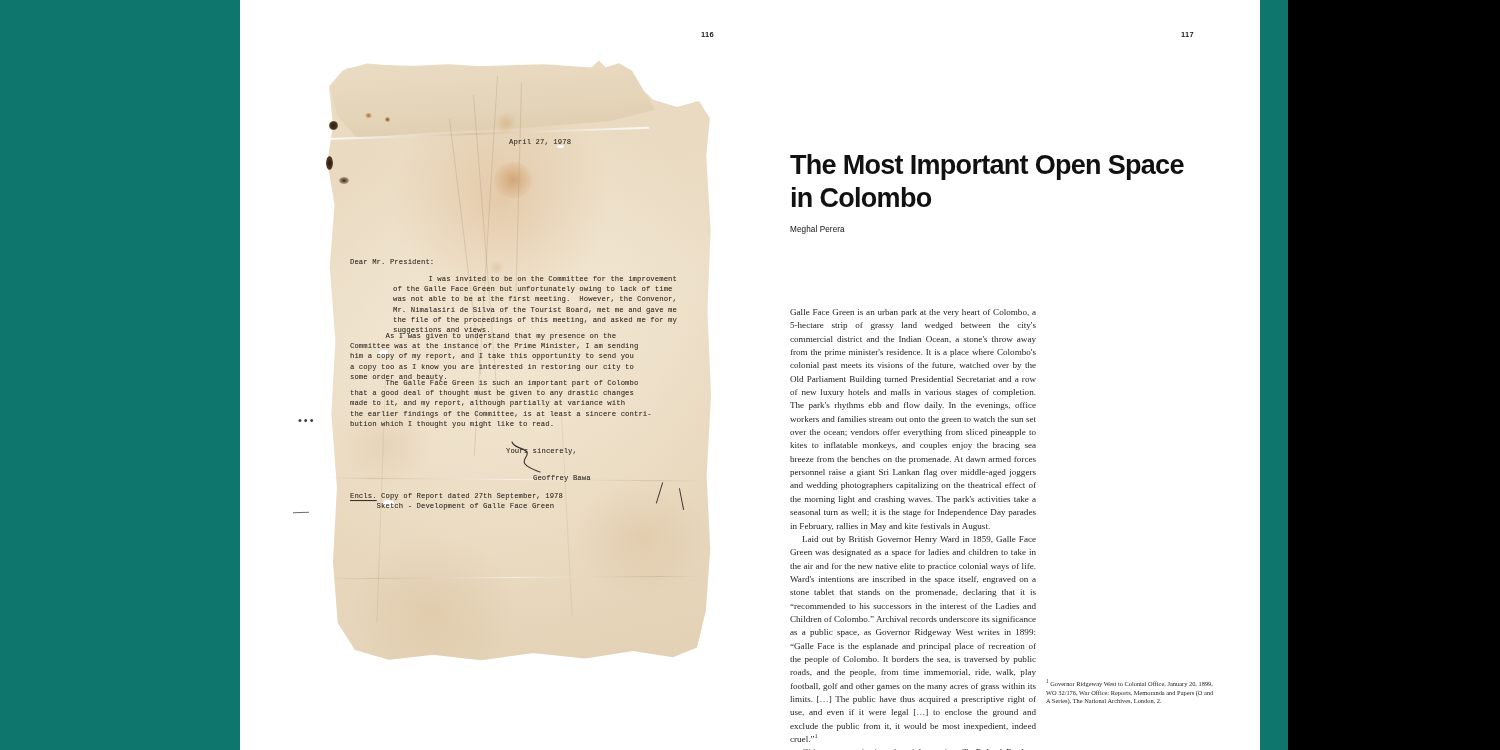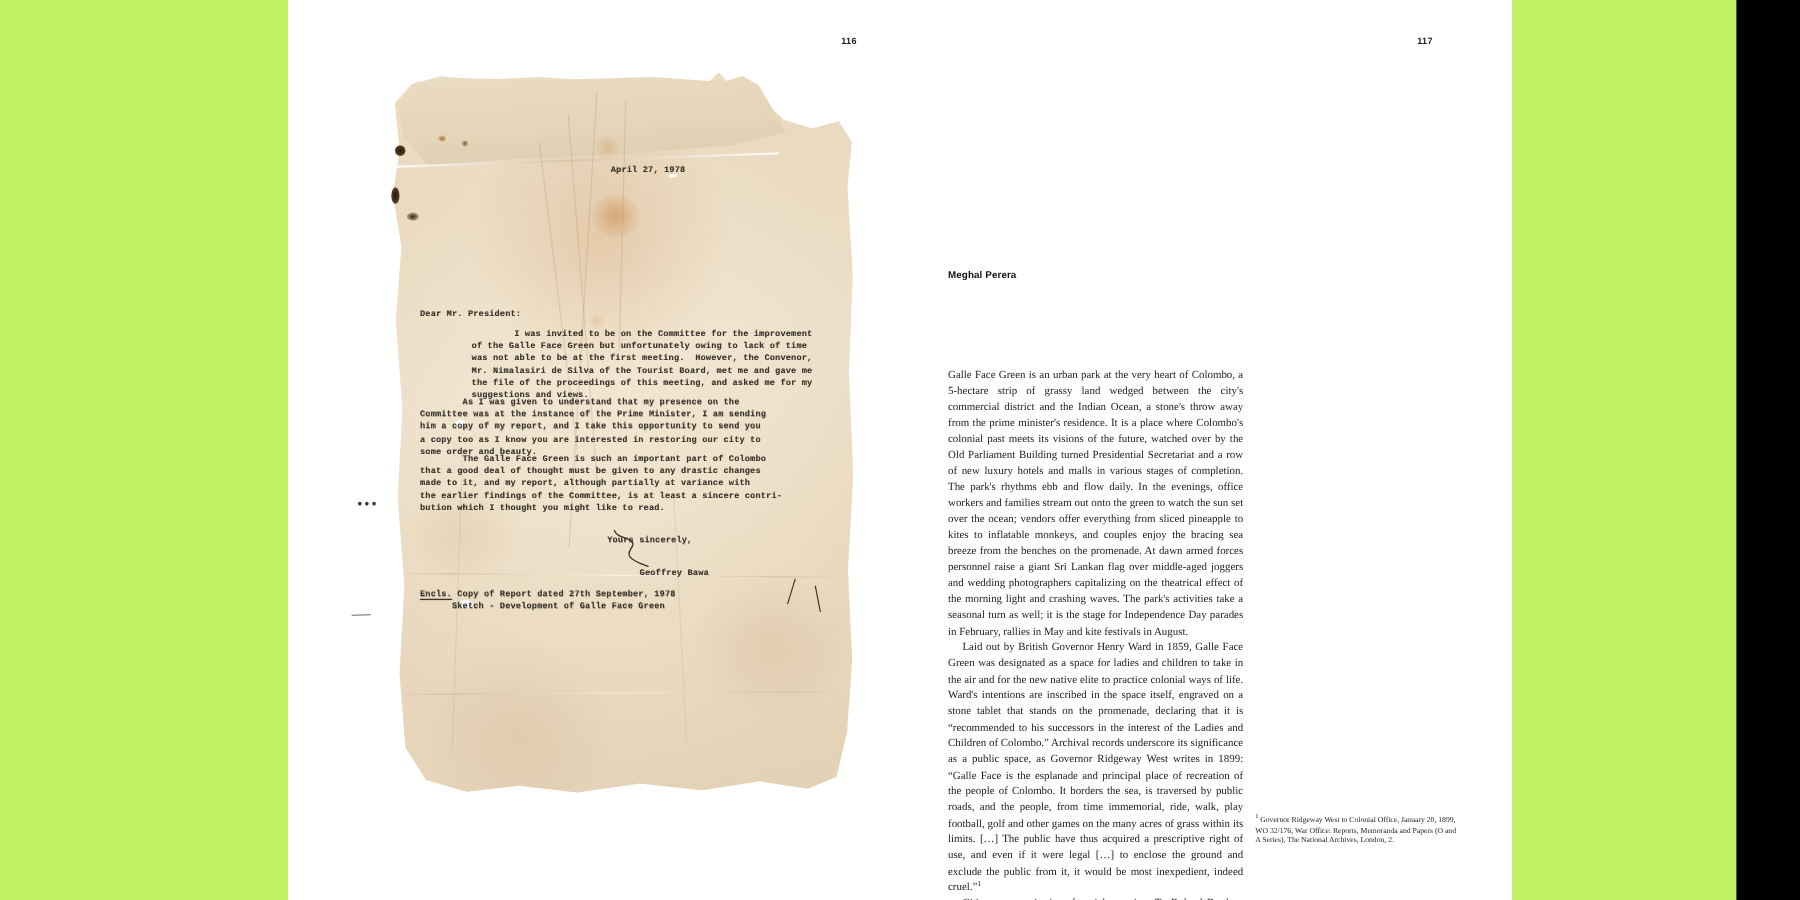--- a/index.html
+++ b/index.html
@@ -10,23 +10,23 @@
   body {
     width: 1500px;
     height: 750px;
     overflow: hidden;
     font-family: "Liberation Sans", sans-serif;
   }
 
   
   .viewport {
     position: relative;
-    width: 1447px;
+    width: 1288px;
     height: 750px;
-    background: #bef264;
+    background: #0f766e;
   }
   .spread {
     position: absolute;
     left: 240px;
     top: 0;
     width: 1020px;
     height: 750px;
     background: #ffffff;
   }
 
@@ -170,21 +170,21 @@
     width: 1.4px;
     background: #3d3a35;
   }
   .pen-a { left: 86.5%; top: 69.0%; height: 22px; transform: rotate(17deg); }
   .pen-b { left: 92.0%; top: 70.0%; height: 22px; transform: rotate(-11deg); }
 
   
   .tw {
     position: absolute;
     font-family: "Liberation Mono", "DejaVu Sans Mono", monospace;
-    font-weight: 700;
+    font-weight: 400;
     font-size: 7.1px;
     line-height: 10.2px;
     color: #23201c;
     white-space: pre;
     letter-spacing: 0.18px;
     opacity: 0.9;
     text-shadow: 0.25px 0.2px 0.5px rgba(60,48,34,0.45);
   }
   .tw-date   { left: 196px; top: 79px; }
   .tw-addr   { left: 37px;  top: 128px; }
@@ -240,21 +240,21 @@
     font-weight: 700;
     letter-spacing: -0.7px;
     color: #111111;
   }
   .byline {
     position: absolute;
     left: 0;
     top: 225px;
     font-family: "Liberation Sans", sans-serif;
     font-size: 8.2px;
-    font-weight: 700;
+    font-weight: 400;
     color: #121212;
     letter-spacing: 0.08px;
   }
   .body-col {
     position: absolute;
     left: 0;
     top: 306px;
     width: 246px;
     font-family: "Liberation Serif", serif;
     font-size: 9.1px;
@@ -352,20 +352,21 @@
       </svg>
 
       <div class="tw tw-sign">Geoffrey Bawa</div>
 
       <div class="tw tw-encl"><u>Encls.</u><span> Copy of Report dated 27th September, 1978
       Sketch - Development of Galle Face Green</span></div>
     </div>
 
 
     <div class="article">
+      <h1 class="headline">The Most Important Open Space in Colombo</h1>
       <div class="byline">Meghal Perera</div>
 
       <div class="body-col">
         <p>Galle Face Green is an urban park at the very heart of Colombo, a 5-hectare strip of grassy land wedged between the city's commercial district and the Indian Ocean, a stone's throw away from the prime minister's residence. It is a place where Colombo's colonial past meets its visions of the future, watched over by the Old Parliament Building turned Presidential Secretariat and a row of new luxury hotels and malls in various stages of completion. The park's rhythms ebb and flow daily. In the evenings, office workers and families stream out onto the green to watch the sun set over the ocean; vendors offer everything from sliced pineapple to kites to inflatable monkeys, and couples enjoy the bracing sea breeze from the benches on the promenade. At dawn armed forces personnel raise a giant Sri Lankan flag over middle-aged joggers and wedding photographers capitalizing on the theatrical effect of the morning light and crashing waves. The park's activities take a seasonal turn as well; it is the stage for Independence Day parades in February, rallies in May and kite festivals in August.</p>
         <p><span>Laid out by British Governor Henry Ward in 1859, Galle Face Green was designated as a space for ladies and children to take in the air and for the new native elite to practice colonial ways of life. Ward's intentions are inscribed in the space itself, engraved on a stone tablet that stands on the promenade, declaring that it is “recommended to his successors in the interest of the Ladies and Children of Colombo.” Archival records underscore its significance as a public space, as Governor Ridgeway West writes in 1899: “Galle Face is the esplanade and principal place of recreation of the people of Colombo. It borders the sea, is traversed by public roads, and the people, from time immemorial, ride, walk, play football, golf and other games on the many acres of grass within its limits. […] The public have thus acquired a prescriptive right of use, and even if it were legal […] to enclose the ground and exclude the public from it, it would be most inexpedient, indeed cruel.”</span><sup>1</sup></p>
         <p>Cities are repositories of social meaning. To Roland Barthes, the city is a discourse, and “the city speaks to its inhabitants, and</p>
       </div>
 
       <div class="footnote"><span class="fn-num">1</span><span>Governor Ridgeway West to Colonial Office, January 20, 1899, WO 32/176, War Office: Reports, Memoranda and Papers (O and A Series), The National Archives, London, 2.</span></div>
     </div>

